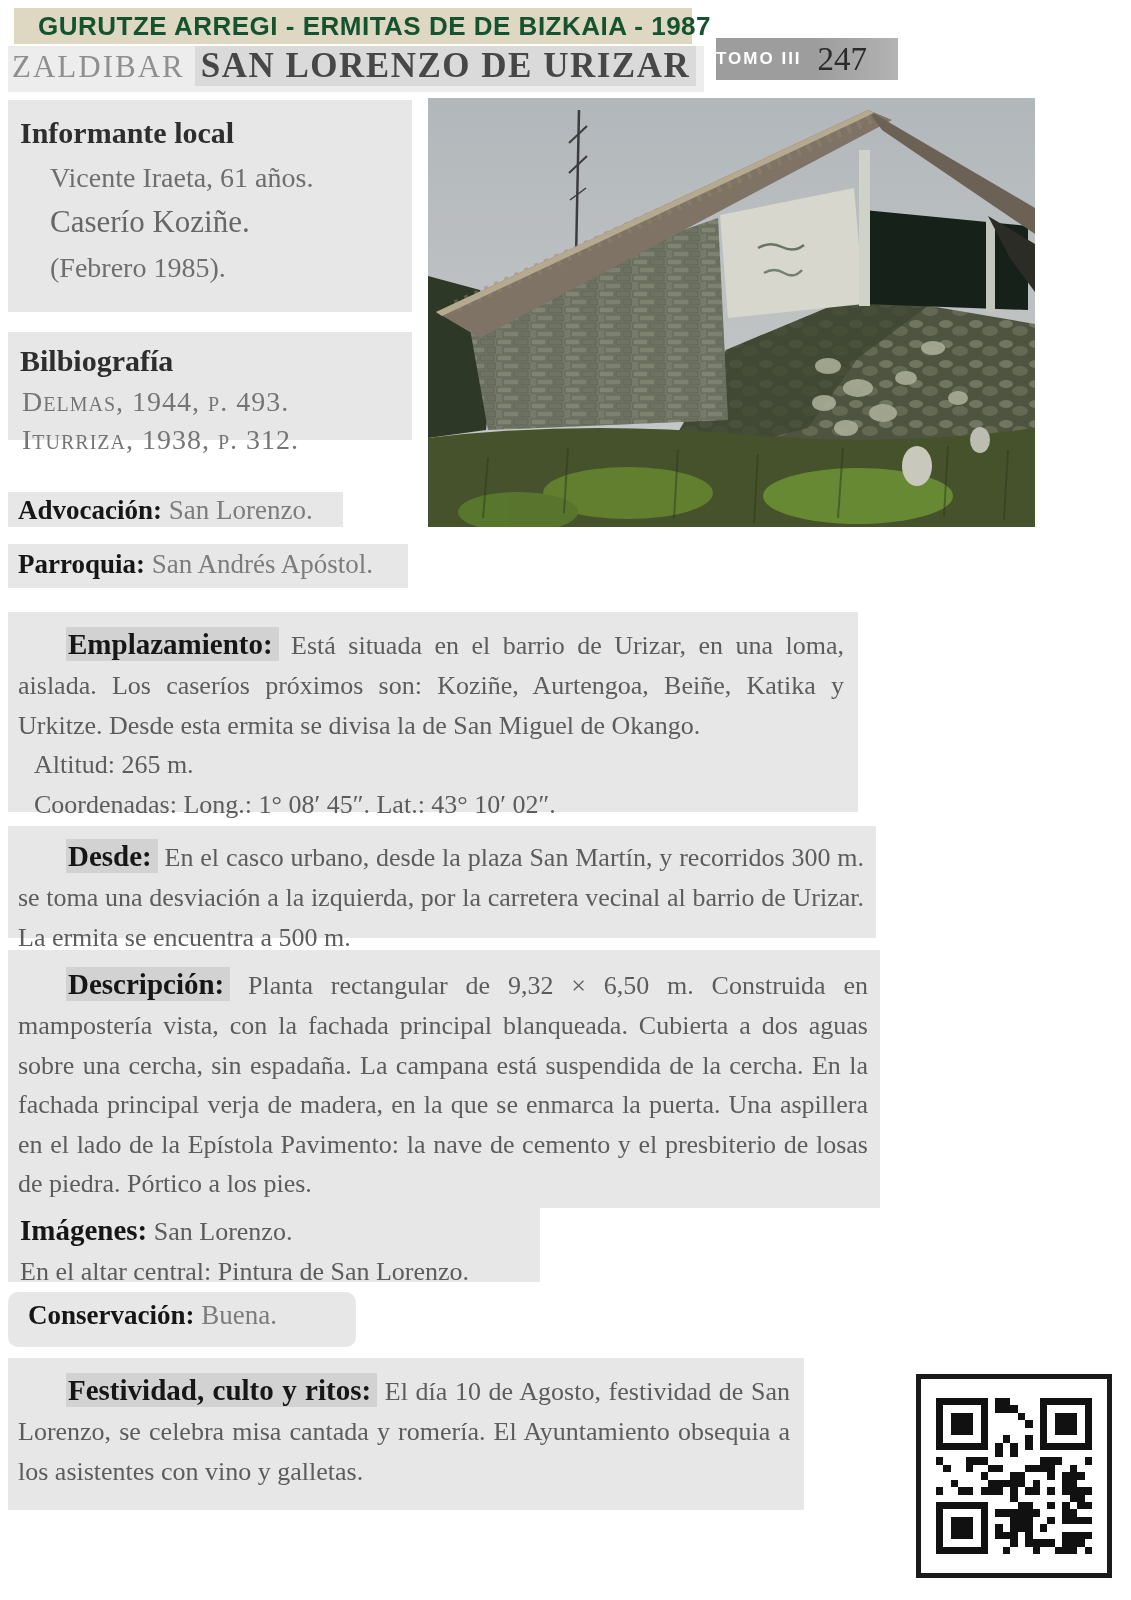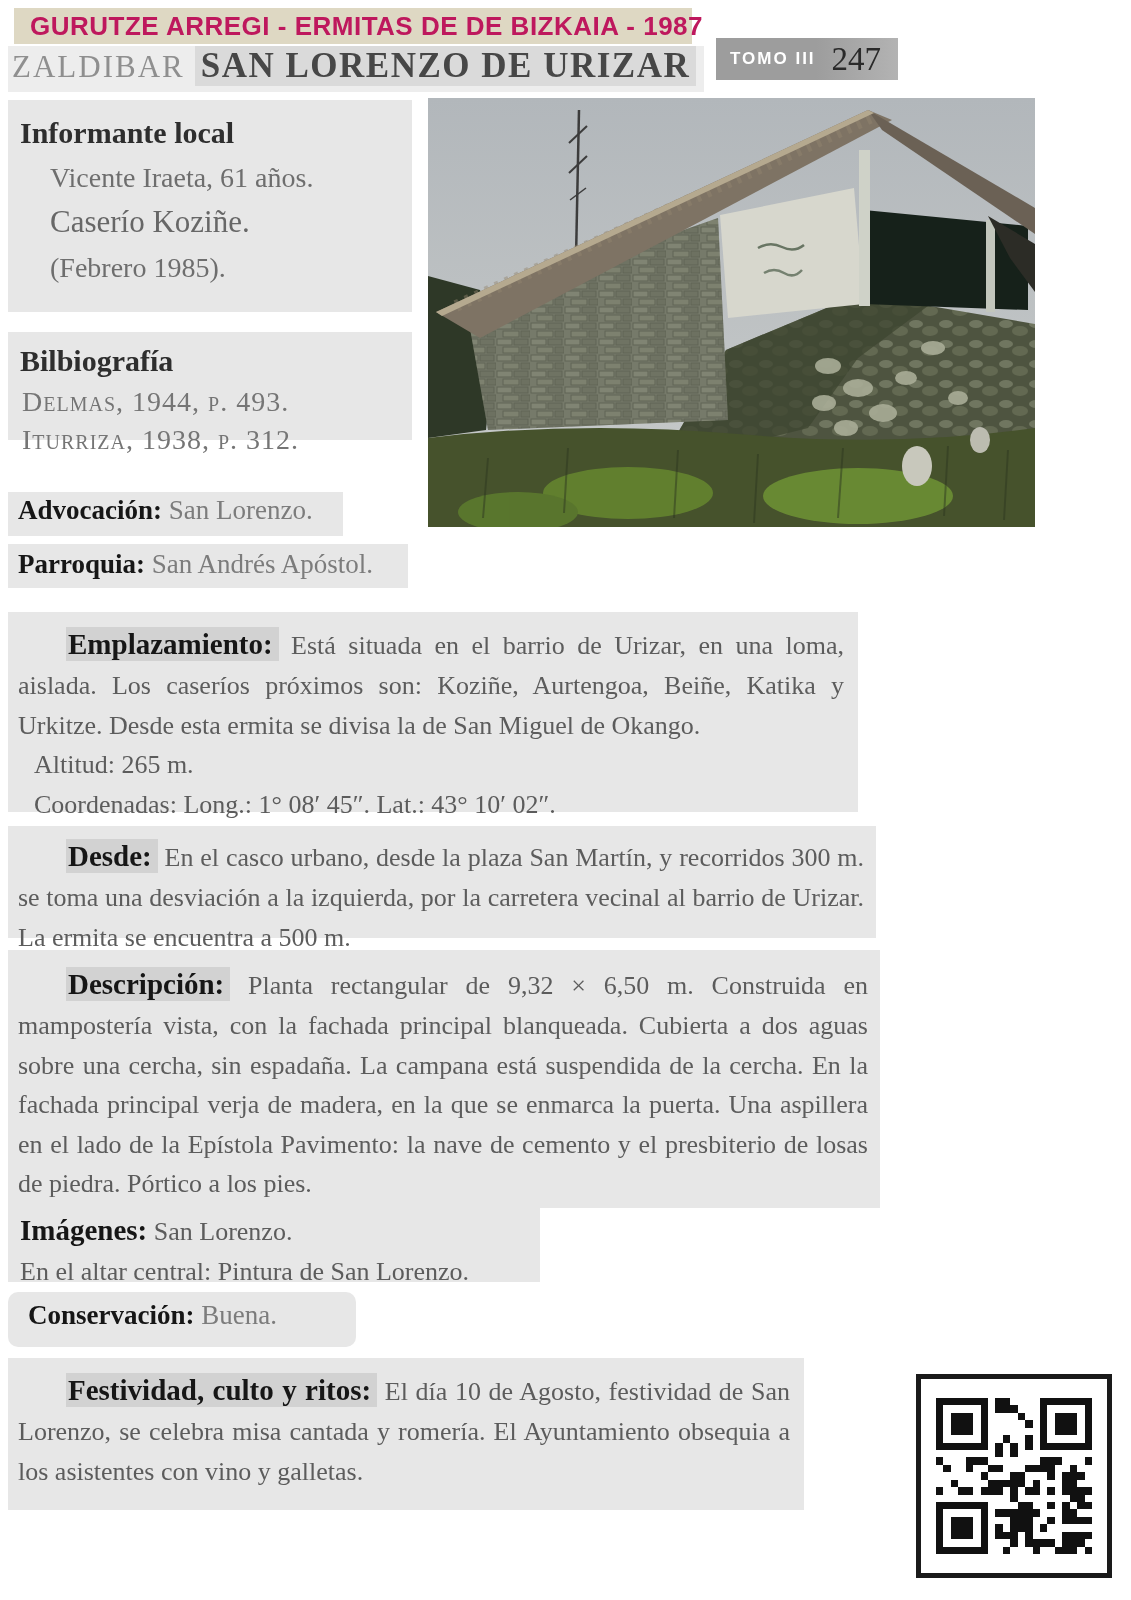--- a/index.html
+++ b/index.html
@@ -1,48 +1,48 @@
 <!DOCTYPE html>
 <html><head>
 <meta charset="utf-8">
 <style>
   html,body{margin:0;padding:0;background:#ffffff;}
   .page{position:relative;width:1131px;height:1600px;background:#ffffff;overflow:hidden;
         font-family:"Liberation Serif","DejaVu Serif",serif;}
 
   
   .banner{position:absolute;left:14px;top:8px;width:678px;height:36px;background:#ded8c3;
-          display:flex;align-items:center;padding-left:16px;box-sizing:border-box;
+          display:flex;align-items:center;padding-left:24px;box-sizing:border-box;
           font-family:"Liberation Sans","DejaVu Sans",sans-serif;font-weight:700;
-          font-size:26px;letter-spacing:.5px;color:#be185d;white-space:nowrap;}
+          font-size:26px;letter-spacing:.5px;color:#14532d;white-space:nowrap;}
   .title-row{position:absolute;left:8px;top:46px;height:44px;display:flex;align-items:baseline;gap:10px;
              background:#ededed;padding:0 8px 2px 4px;}
   .town{font-size:31px;color:#8f8f8f;letter-spacing:2px;}
   .main-title{font-size:35px;font-weight:700;color:#474747;letter-spacing:1.5px;background:#dadada;padding:0 6px;}
   .tomo-badge{position:absolute;left:716px;top:38px;width:182px;height:42px;
               background:linear-gradient(90deg,#9d9d9d 0 55%,#b3b3b3);display:flex;align-items:center;
-              padding-left:14px;box-sizing:border-box;gap:16px;}
+              box-sizing:border-box;gap:16px;}
   .tomo-label{font-family:"Liberation Sans","DejaVu Sans",sans-serif;font-weight:700;font-size:17px;
               color:#ffffff;letter-spacing:2px;}
   .page-num{font-size:33px;color:#2a2a2a;}
 
   
   .box{position:absolute;background:#e7e7e7;box-sizing:border-box;color:#5f5f5f;}
   .lbl{font-weight:700;color:#161616;}
   .hl{background:#d2d2d2;padding:1px 6px 1px 2px;}
 
   
   .informante{left:8px;top:100px;width:404px;height:212px;padding:16px 10px 0 12px;}
   .informante h3{margin:0 0 10px 0;font-size:30px;color:#2e2e2e;}
   .informante p{margin:0 0 8px 30px;font-size:28px;line-height:1.25;color:#6e6e6e;}
   .informante p.big{font-size:31px;color:#676767;}
   .biblio{left:8px;top:332px;width:404px;height:108px;padding:12px 10px 0 12px;}
   .biblio h3{margin:0 0 8px 0;font-size:30px;color:#2e2e2e;}
   .biblio p{margin:0 0 6px 2px;font-size:28px;font-variant:small-caps;color:#757575;letter-spacing:1px;}
-  .advocacion{left:8px;top:492px;width:335px;height:44px;padding:3px 6px 1px 10px;font-size:27px;white-space:nowrap;}
+  .advocacion{left:8px;top:492px;width:335px;height:35px;padding:3px 6px 1px 10px;font-size:27px;white-space:nowrap;}
   .advocacion .lbl,.parroquia .lbl{font-size:27px;}
   .parroquia{left:8px;top:544px;width:400px;height:44px;padding:5px 6px 0 10px;font-size:27px;white-space:nowrap;}
   .field-val{color:#7c7c7c;}
 
   
   .section p{margin:0;font-size:26px;line-height:1.52;text-align:justify;color:#5c5c5c;}
   .section p.first{text-indent:48px;}
   .section .lbl{font-size:29px;}
   .sub{font-size:26px;line-height:1.5;color:#666;margin:0 0 0 16px !important;text-align:left !important;text-indent:0 !important;}
   .emplazamiento{left:8px;top:612px;width:850px;height:200px;padding:10px 14px 0 10px;}

